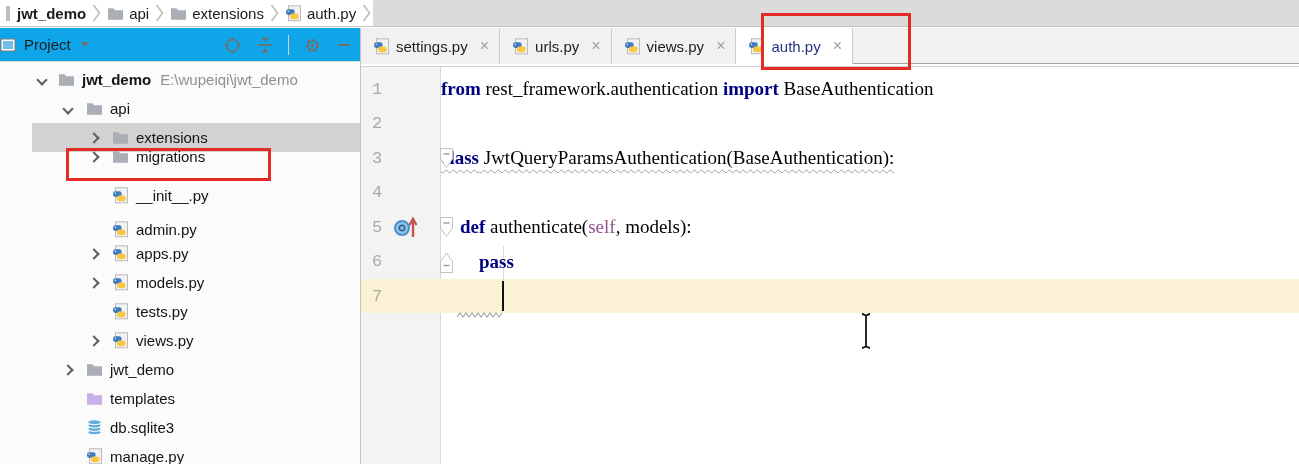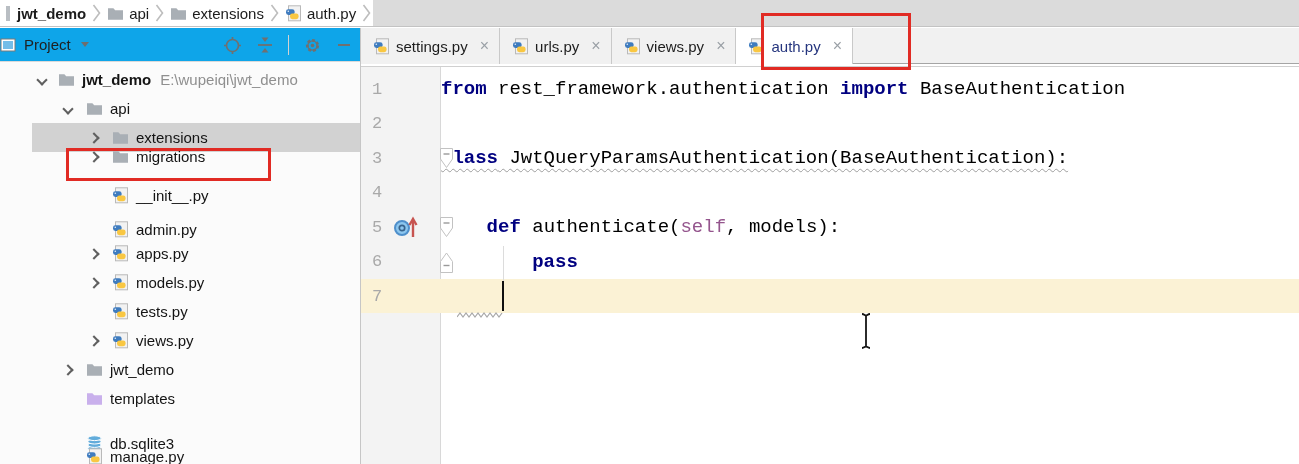--- a/index.html
+++ b/index.html
@@ -65,21 +65,21 @@
                background:#f3f3f3; border-right:1px solid #d8d8d8; }
   #caret-line { position:absolute; left:361px; top:279px; width:938px; height:34px;
                 background:#fbf2d5; }
   #indent-guide { position:absolute; left:503px; top:246px; width:1px; height:36px;
                   background:#dcdcdc; }
   .crow { position:absolute; left:361px; width:938px; height:34px;
           display:flex; align-items:center; }
   .lnum { width:64px; padding-left:11px; font-family:"Liberation Mono","DejaVu Sans Mono",monospace;
           font-size:17px; color:#a9a9a9; }
   .foldcell { width:16px; }
-  .codecell { font-family:Liberation Mono, monospace;
+  .codecell { font-family:Liberation Serif, serif;
               font-size:19px; color:#000; white-space:pre; }
   .tok-kw { color:#000080; font-weight:bold; }
   .tok-self { color:#94558d; }
   .squiggle { text-decoration:underline; text-decoration-style:wavy;
               text-decoration-color:#9e9e9e; text-decoration-thickness:1px;
               text-underline-offset:5px; }
   .fold-marker { position:absolute; left:78px; top:6px; }
   .gutter-ovr { position:absolute; left:32px; top:4px; }
   #caret { position:absolute; left:141px; top:2px; width:2px; height:30px; background:#101010; }
   #line7-zigzag { position:absolute; left:96px; top:26px; }
@@ -306,21 +306,21 @@
           <span class="tlabel" style="left: 78px;">jwt_demo</span>
         </div>
         <div class="trow" style="top: 319px;">
           <span class="ticon" style="left: 54px;">
             <svg width="17" height="15" viewBox="0 0 17 15">
               <path d="M1 2.2 h5.4 l1.8 2 H16 V13.8 H1 Z" fill="#c9b0ec"></path>
             </svg>
           </span>
           <span class="tlabel" style="left: 78px;">templates</span>
         </div>
-        <div class="trow" style="top: 364px;">
+        <div class="trow" style="top: 348px;">
           <span class="ticon" style="left: 54px;">
             <svg width="17" height="17" viewBox="0 0 17 17">
               <ellipse cx="8.5" cy="13.4" rx="6.6" ry="2.4" fill="#62acdb" stroke="#fff"></ellipse>
               <ellipse cx="8.5" cy="10" rx="6.6" ry="2.4" fill="#62acdb" stroke="#fff"></ellipse>
               <ellipse cx="8.5" cy="6.6" rx="6.6" ry="2.4" fill="#62acdb" stroke="#fff"></ellipse>
               <ellipse cx="8.5" cy="3.2" rx="6.6" ry="2.4" fill="#62acdb" stroke="#fff"></ellipse>
             </svg>
           </span>
           <span class="tlabel" style="left: 78px;">db.sqlite3</span>
         </div>

